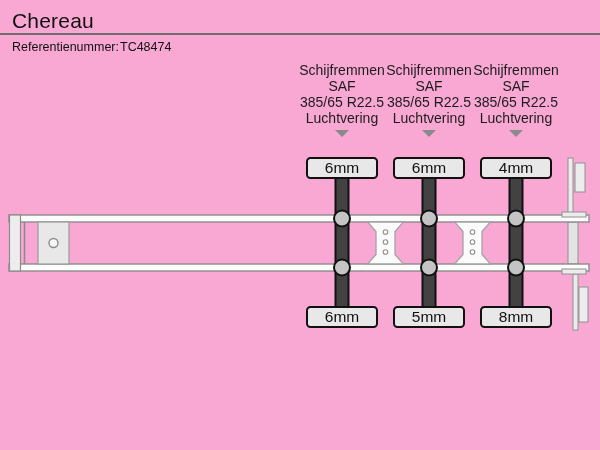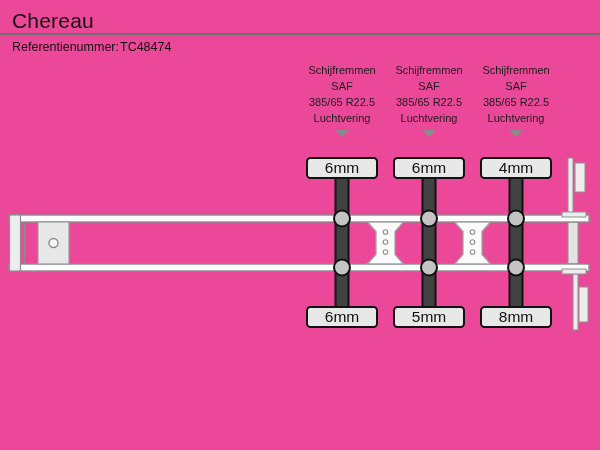--- a/index.html
+++ b/index.html
@@ -1,34 +1,34 @@
 <!DOCTYPE html>
 <html><head>
 <meta charset="utf-8">
 <style>
   html,body{margin:0;padding:0;background:#fff;}
   .page{
-    position:relative;width:600px;height:450px;background:#ec4899;
+    position:relative;width:600px;height:450px;background:#f9a8d4;
     font-family:"Liberation Sans", sans-serif;color:#1a1a1a;overflow:hidden;
   }
   .title{
     position:absolute;top:9px;left:12px;font-size:21px;font-weight:400;
     color:#111;margin:0;letter-spacing:0.2px;
   }
   .header-rule{
     position:absolute;top:33px;left:0;width:600px;height:0;
     border-top:2px solid #6e6e6e;
   }
   .ref-line{
     position:absolute;top:40px;left:12px;font-size:12.5px;color:#111;
   }
   .ref-line span + span{margin-left:1px;}
   .axle-info{
     position:absolute;top:62px;width:92px;text-align:center;
-    font-size:11px;line-height:16px;color:#1c1c1c;white-space:nowrap;
+    font-size:14px;line-height:16px;color:#1c1c1c;white-space:nowrap;
   }
   .axle-info .line{height:16px;}
   .down-arrow{
     width:0;height:0;margin:4px auto 0;
     border-left:7px solid transparent;border-right:7px solid transparent;
     border-top:7px solid #8a8a8a;
   }
   .col-1{left:296px;} .col-2{left:383px;} .col-3{left:470px;}
   .diagram-svg{position:absolute;left:0;top:140px;}
   .tread-text{

